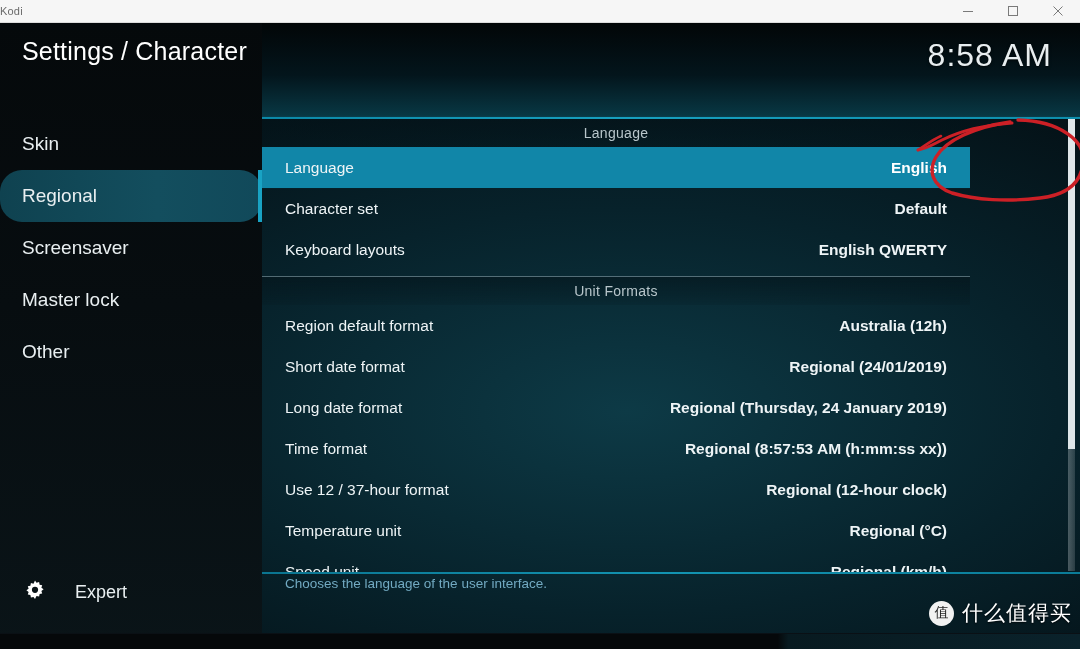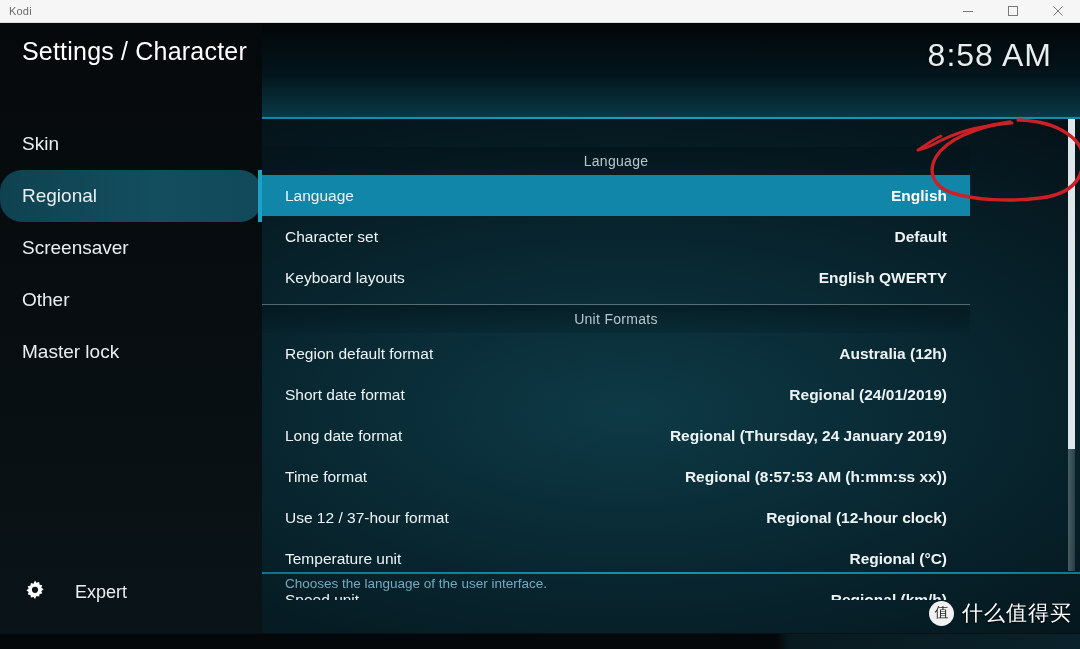--- a/index.html
+++ b/index.html
@@ -27,21 +27,20 @@
     width: 1080px; height: 23px;
     background: #f6f6f6;
     border-bottom: 1px solid #dcdcdc;
     box-sizing: border-box;
     display: flex;
     align-items: center;
   }
   .titlebar-title {
     font-size: 11px;
     color: #6b6b6b;
-    padding-left: 9px;
     letter-spacing: 0.2px;
     white-space: nowrap;
   }
   .titlebar-spacer { flex: 1; }
   .win-btn {
     width: 45px; height: 22px;
     display: flex;
     align-items: center;
     justify-content: center;
   }
@@ -139,21 +138,20 @@
     margin-left: 13px;
   }
   .gear { display: block; }
 
   
   .content {
     position: absolute;
     left: 262px; top: 96px;
     width: 708px; height: 453px;
     overflow: hidden;
-    margin-top: 28px;
   }
 
   .group-header {
     height: 28px;
     display: flex;
     align-items: center;
     justify-content: center;
     font-size: 14px;
     color: #b8c6cb;
     letter-spacing: .3px;
@@ -308,24 +306,24 @@
         <div class="nav-item">
           <span>Skin</span>
         </div>
         <div class="nav-item selected">
           <span>Regional</span>
         </div>
         <div class="nav-item">
           <span>Screensaver</span>
         </div>
         <div class="nav-item">
-          <span>Other</span>
+          <span>Master lock</span>
         </div>
         <div class="nav-item">
-          <span>Master lock</span>
+          <span>Other</span>
         </div>
       </div>
 
       <div class="expert">
         <svg class="gear" width="26" height="26" viewBox="0 0 26 26">
           <g fill="#ffffff">
             <path d="M13 1.6l1.5 2.2 2.6-.7.5 2.6 2.6.6-.8 2.5 2.2 1.5-2.2 1.6.8 2.5-2.6.6-.5 2.6-2.6-.7L13 20.1l-1.5-2.2-2.6.7-.5-2.6-2.6-.6.8-2.5L4.4 11.3l2.2-1.5-.8-2.5 2.6-.6.5-2.6 2.6.7z"></path>
           </g>
           <circle cx="13" cy="10.8" r="3.1" fill="#0a1418"></circle>
         </svg>

